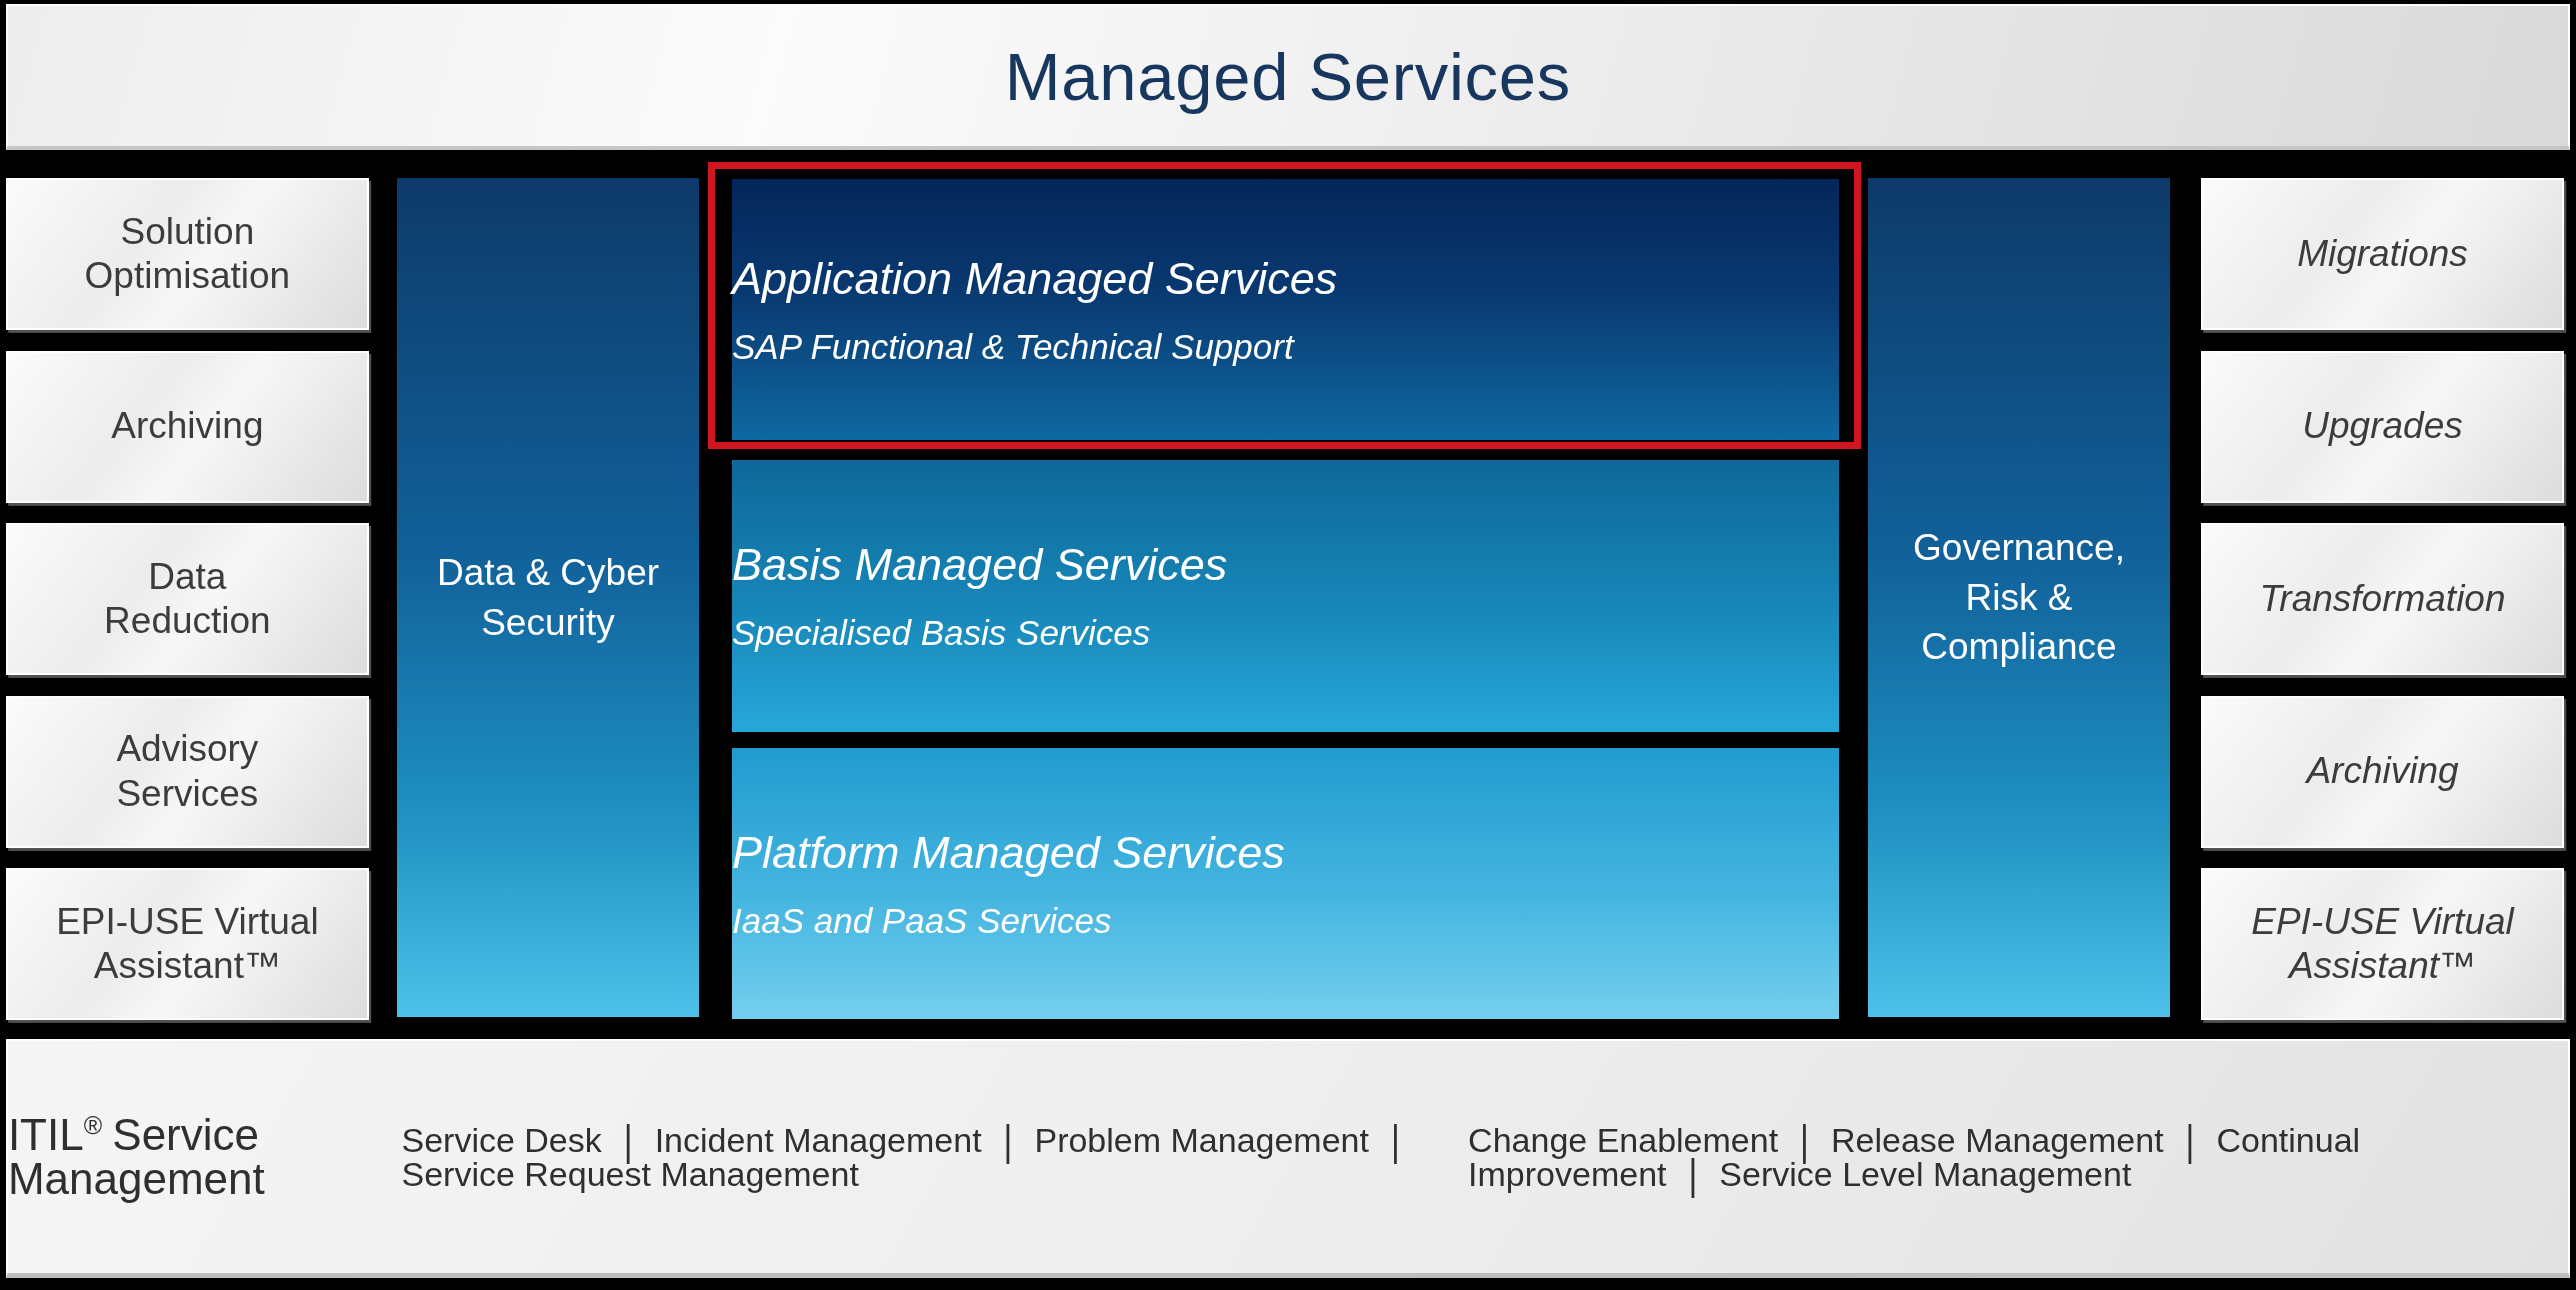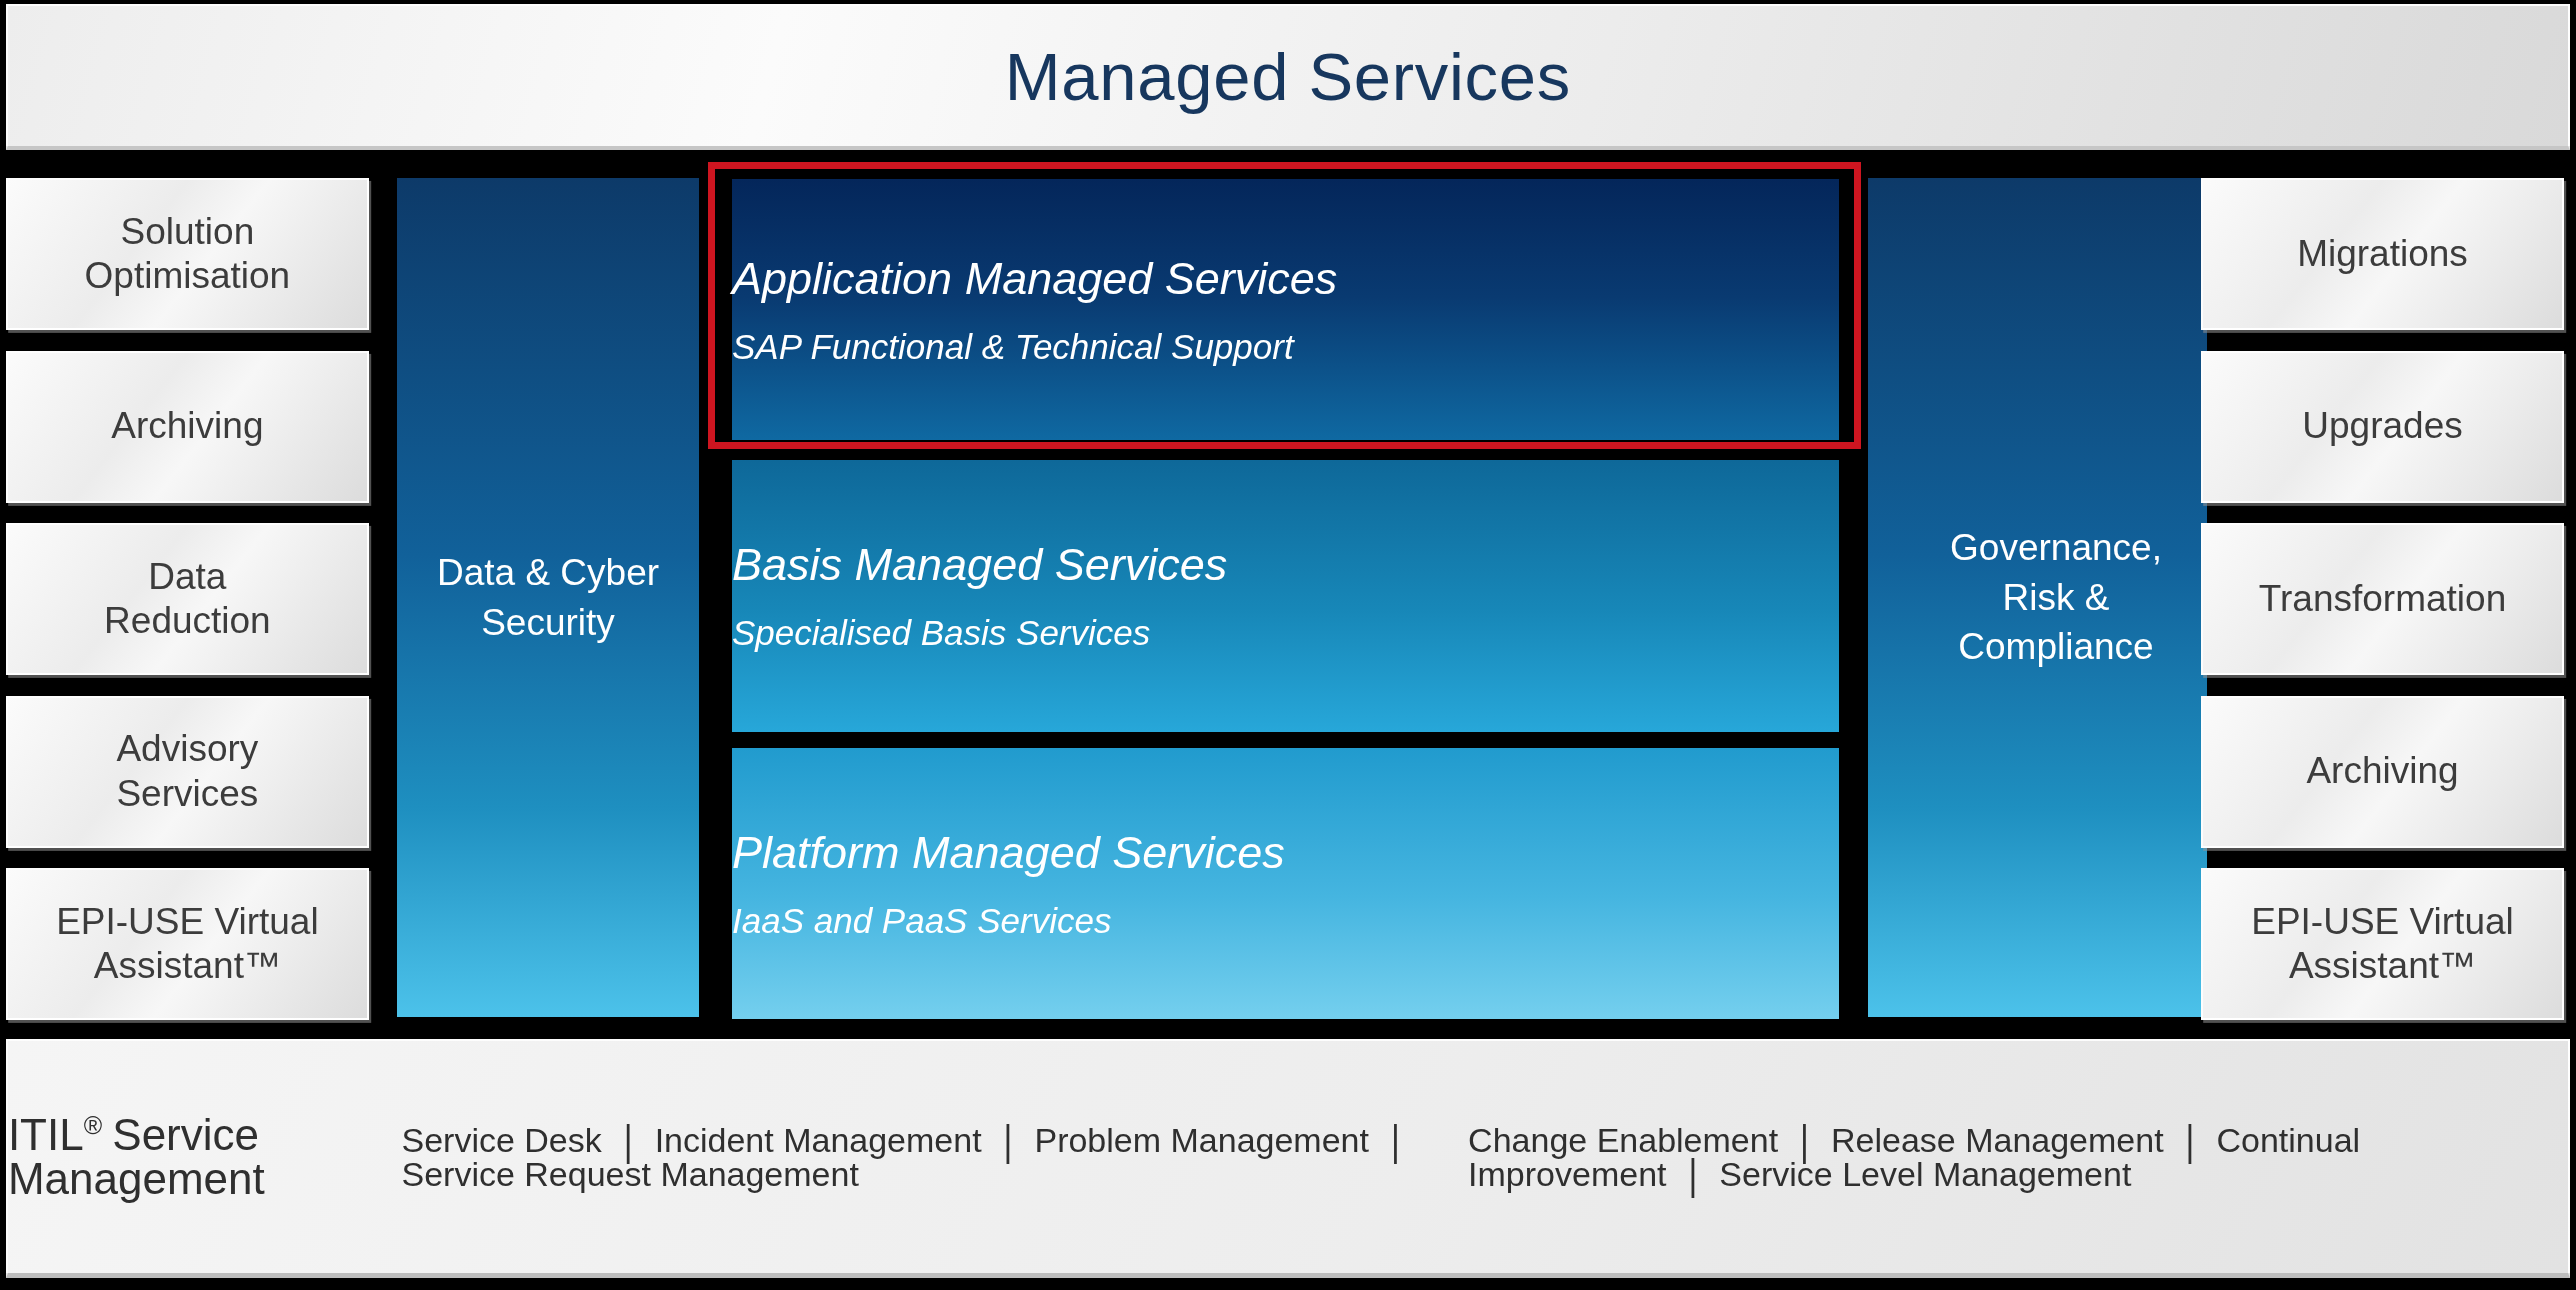--- a/index.html
+++ b/index.html
@@ -32,31 +32,31 @@
     box-sizing:border-box;
     display:flex;align-items:center;justify-content:center;
   }
   .title-bar h1{
     margin:0;color:#17375e;font-size:67px;font-weight:400;letter-spacing:0.7px;
   }
   
   .stackcol{position:absolute;display:flex;flex-direction:column;gap:20.5px;}
   .stackcol .lightbox{flex:1;}
   #left-col{left:5.9px;top:178px;width:363px;height:842px;}
-  #right-col{left:2201px;top:178px;width:363px;height:842px;}
+  #right-col{left:2201px;top:178px;width:363px;height:842px;font-style:italic;}
   
   .bluecol{
     position:absolute;top:178px;width:302px;height:839px;
     background:linear-gradient(180deg,#0d3a69 0%,#11619a 45%,#1e8fc0 75%,#4cc2ea 100%);
     display:flex;align-items:center;justify-content:center;
     color:#fff;text-align:center;font-size:37px;line-height:1.34;
     white-space:pre-line;
   }
   #cyber-col{left:397px;}
-  #gov-col{left:1868px;padding-left:37px;}
+  #gov-col{left:1868px;}
   
   .centerbox{
     position:absolute;left:732px;width:1107px;
     display:flex;flex-direction:column;align-items:flex-start;justify-content:center;
     gap:28px;color:#fff;text-align:center;font-style:italic;
   }
   .centerbox .cb-title{font-size:45px;line-height:1;}
   .centerbox .cb-sub{font-size:35px;line-height:1;}
   #app-box{top:179px;height:261px;background:linear-gradient(180deg,#04265a 0%,#093a71 45%,#0f69a2 100%);}
   #basis-box{top:460px;height:272px;background:linear-gradient(180deg,#0e6899 0%,#1787b8 55%,#27a7d9 100%);}

